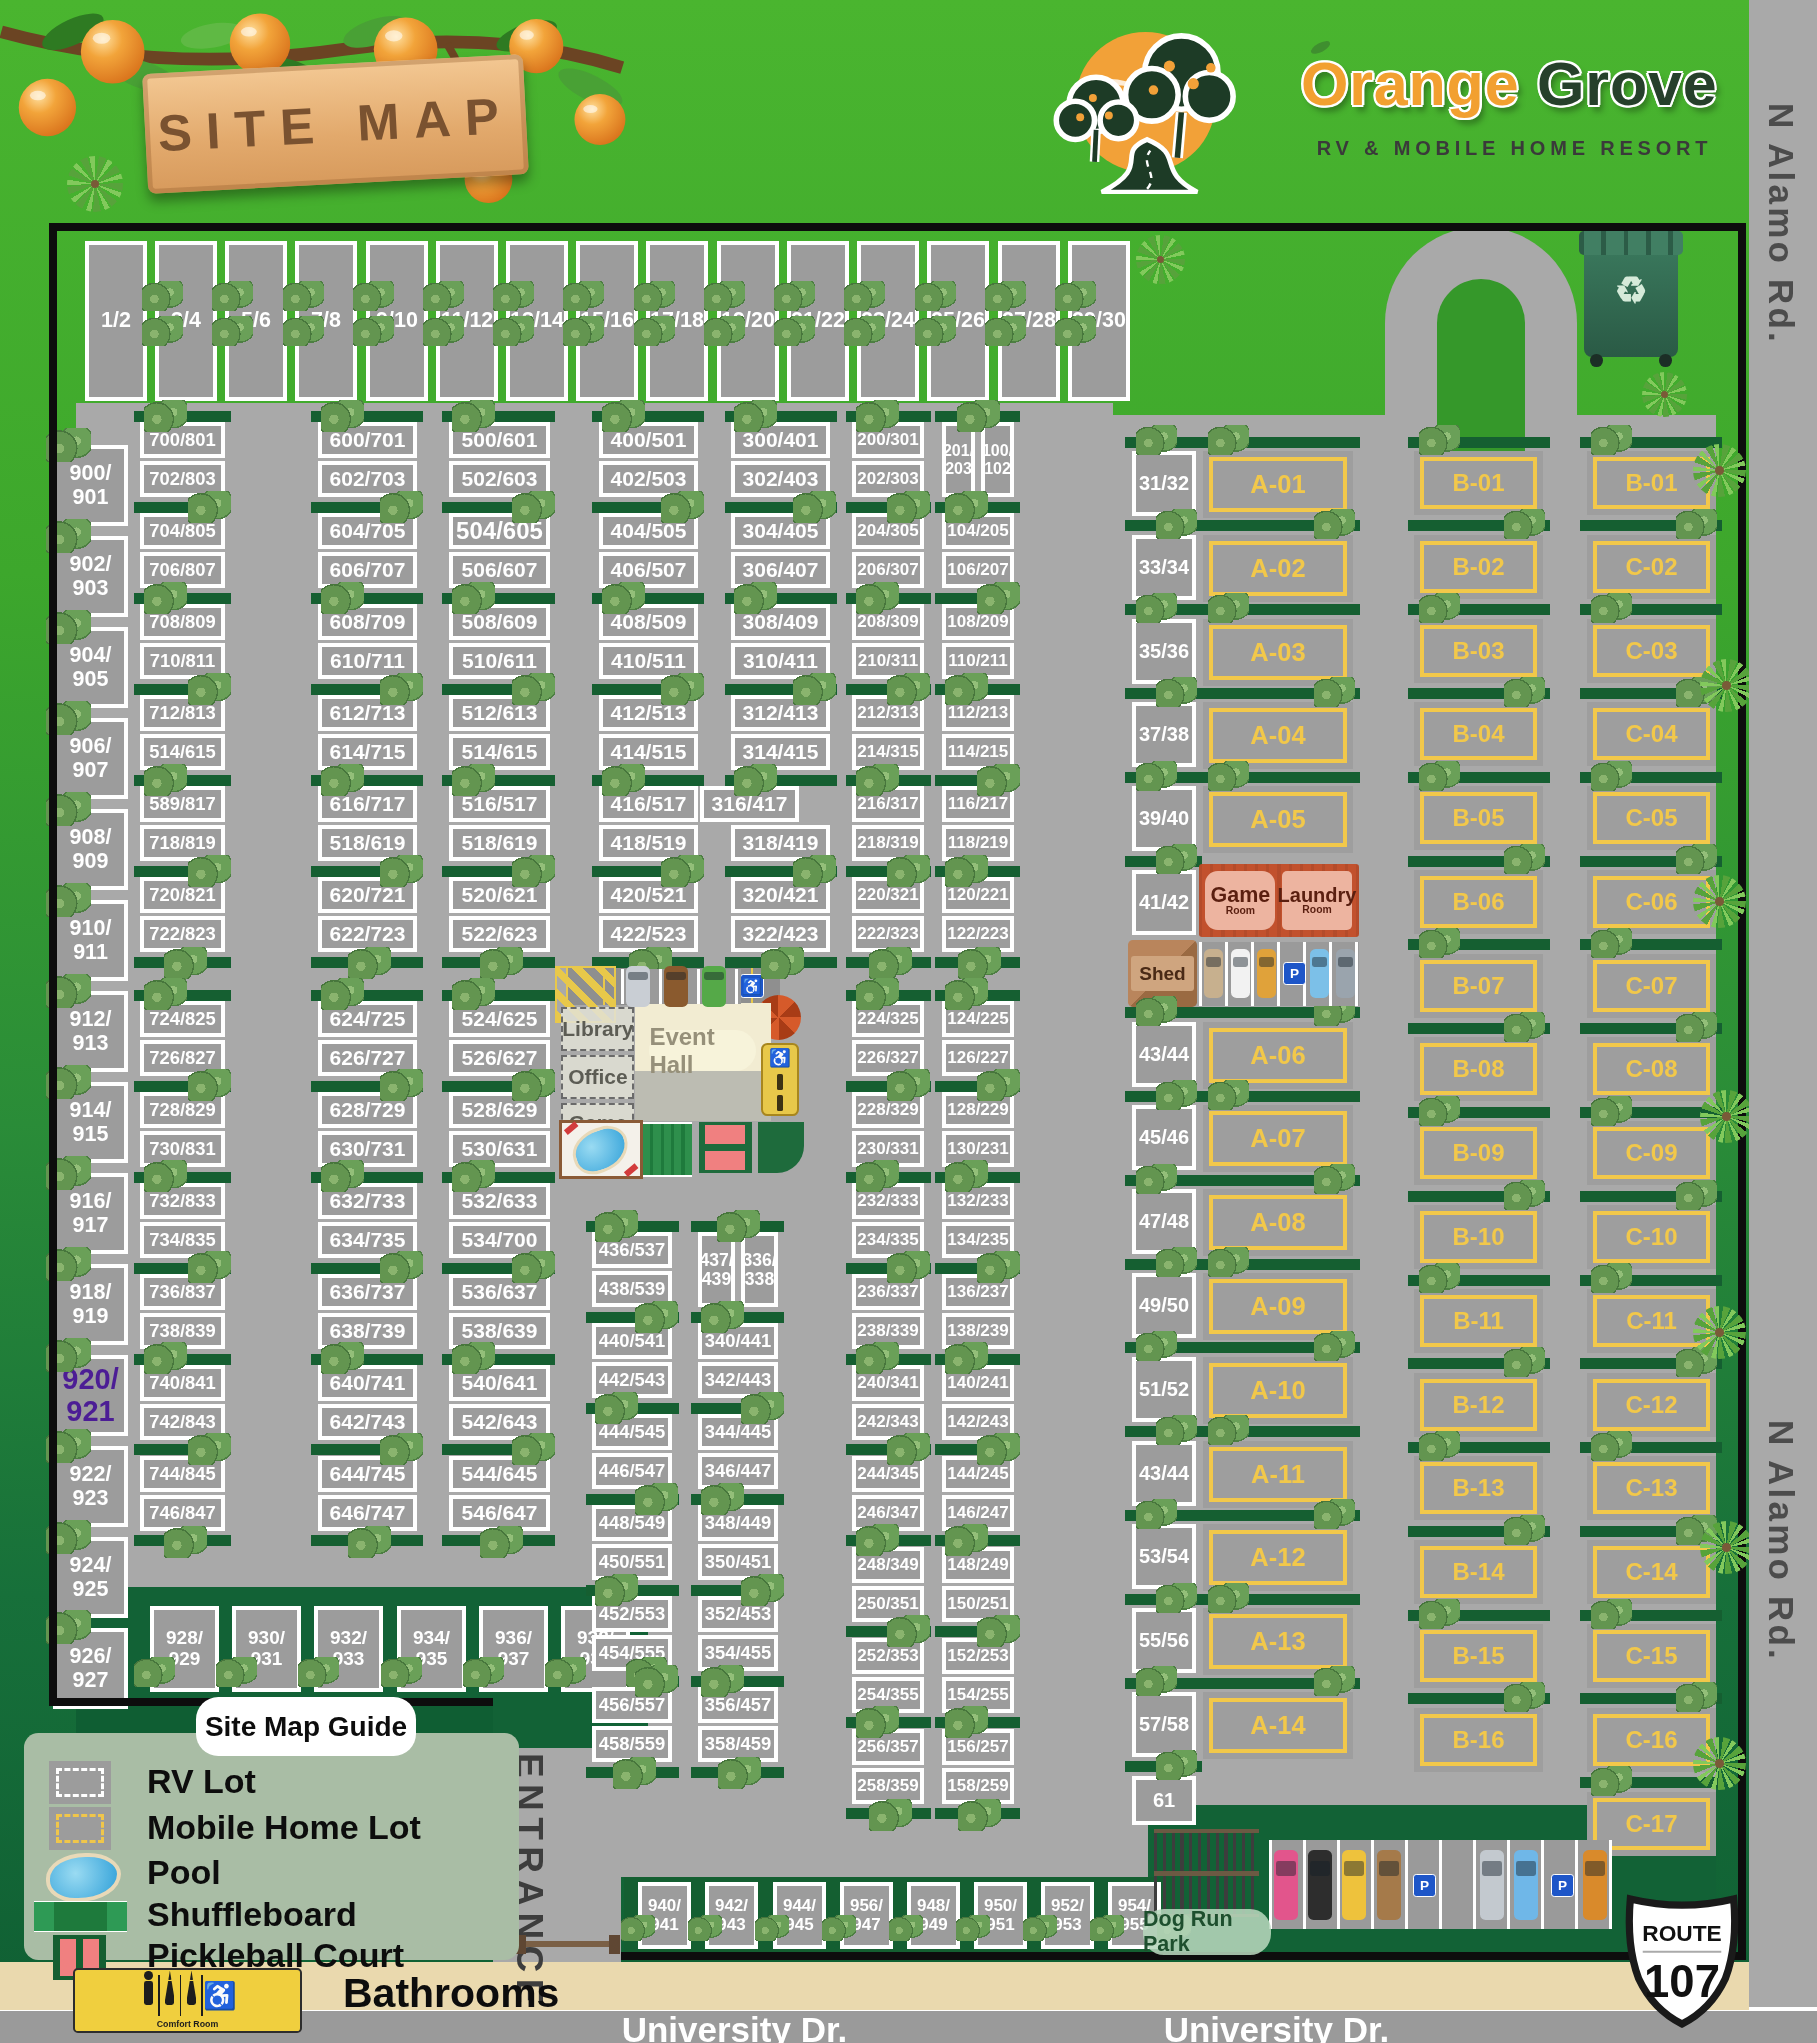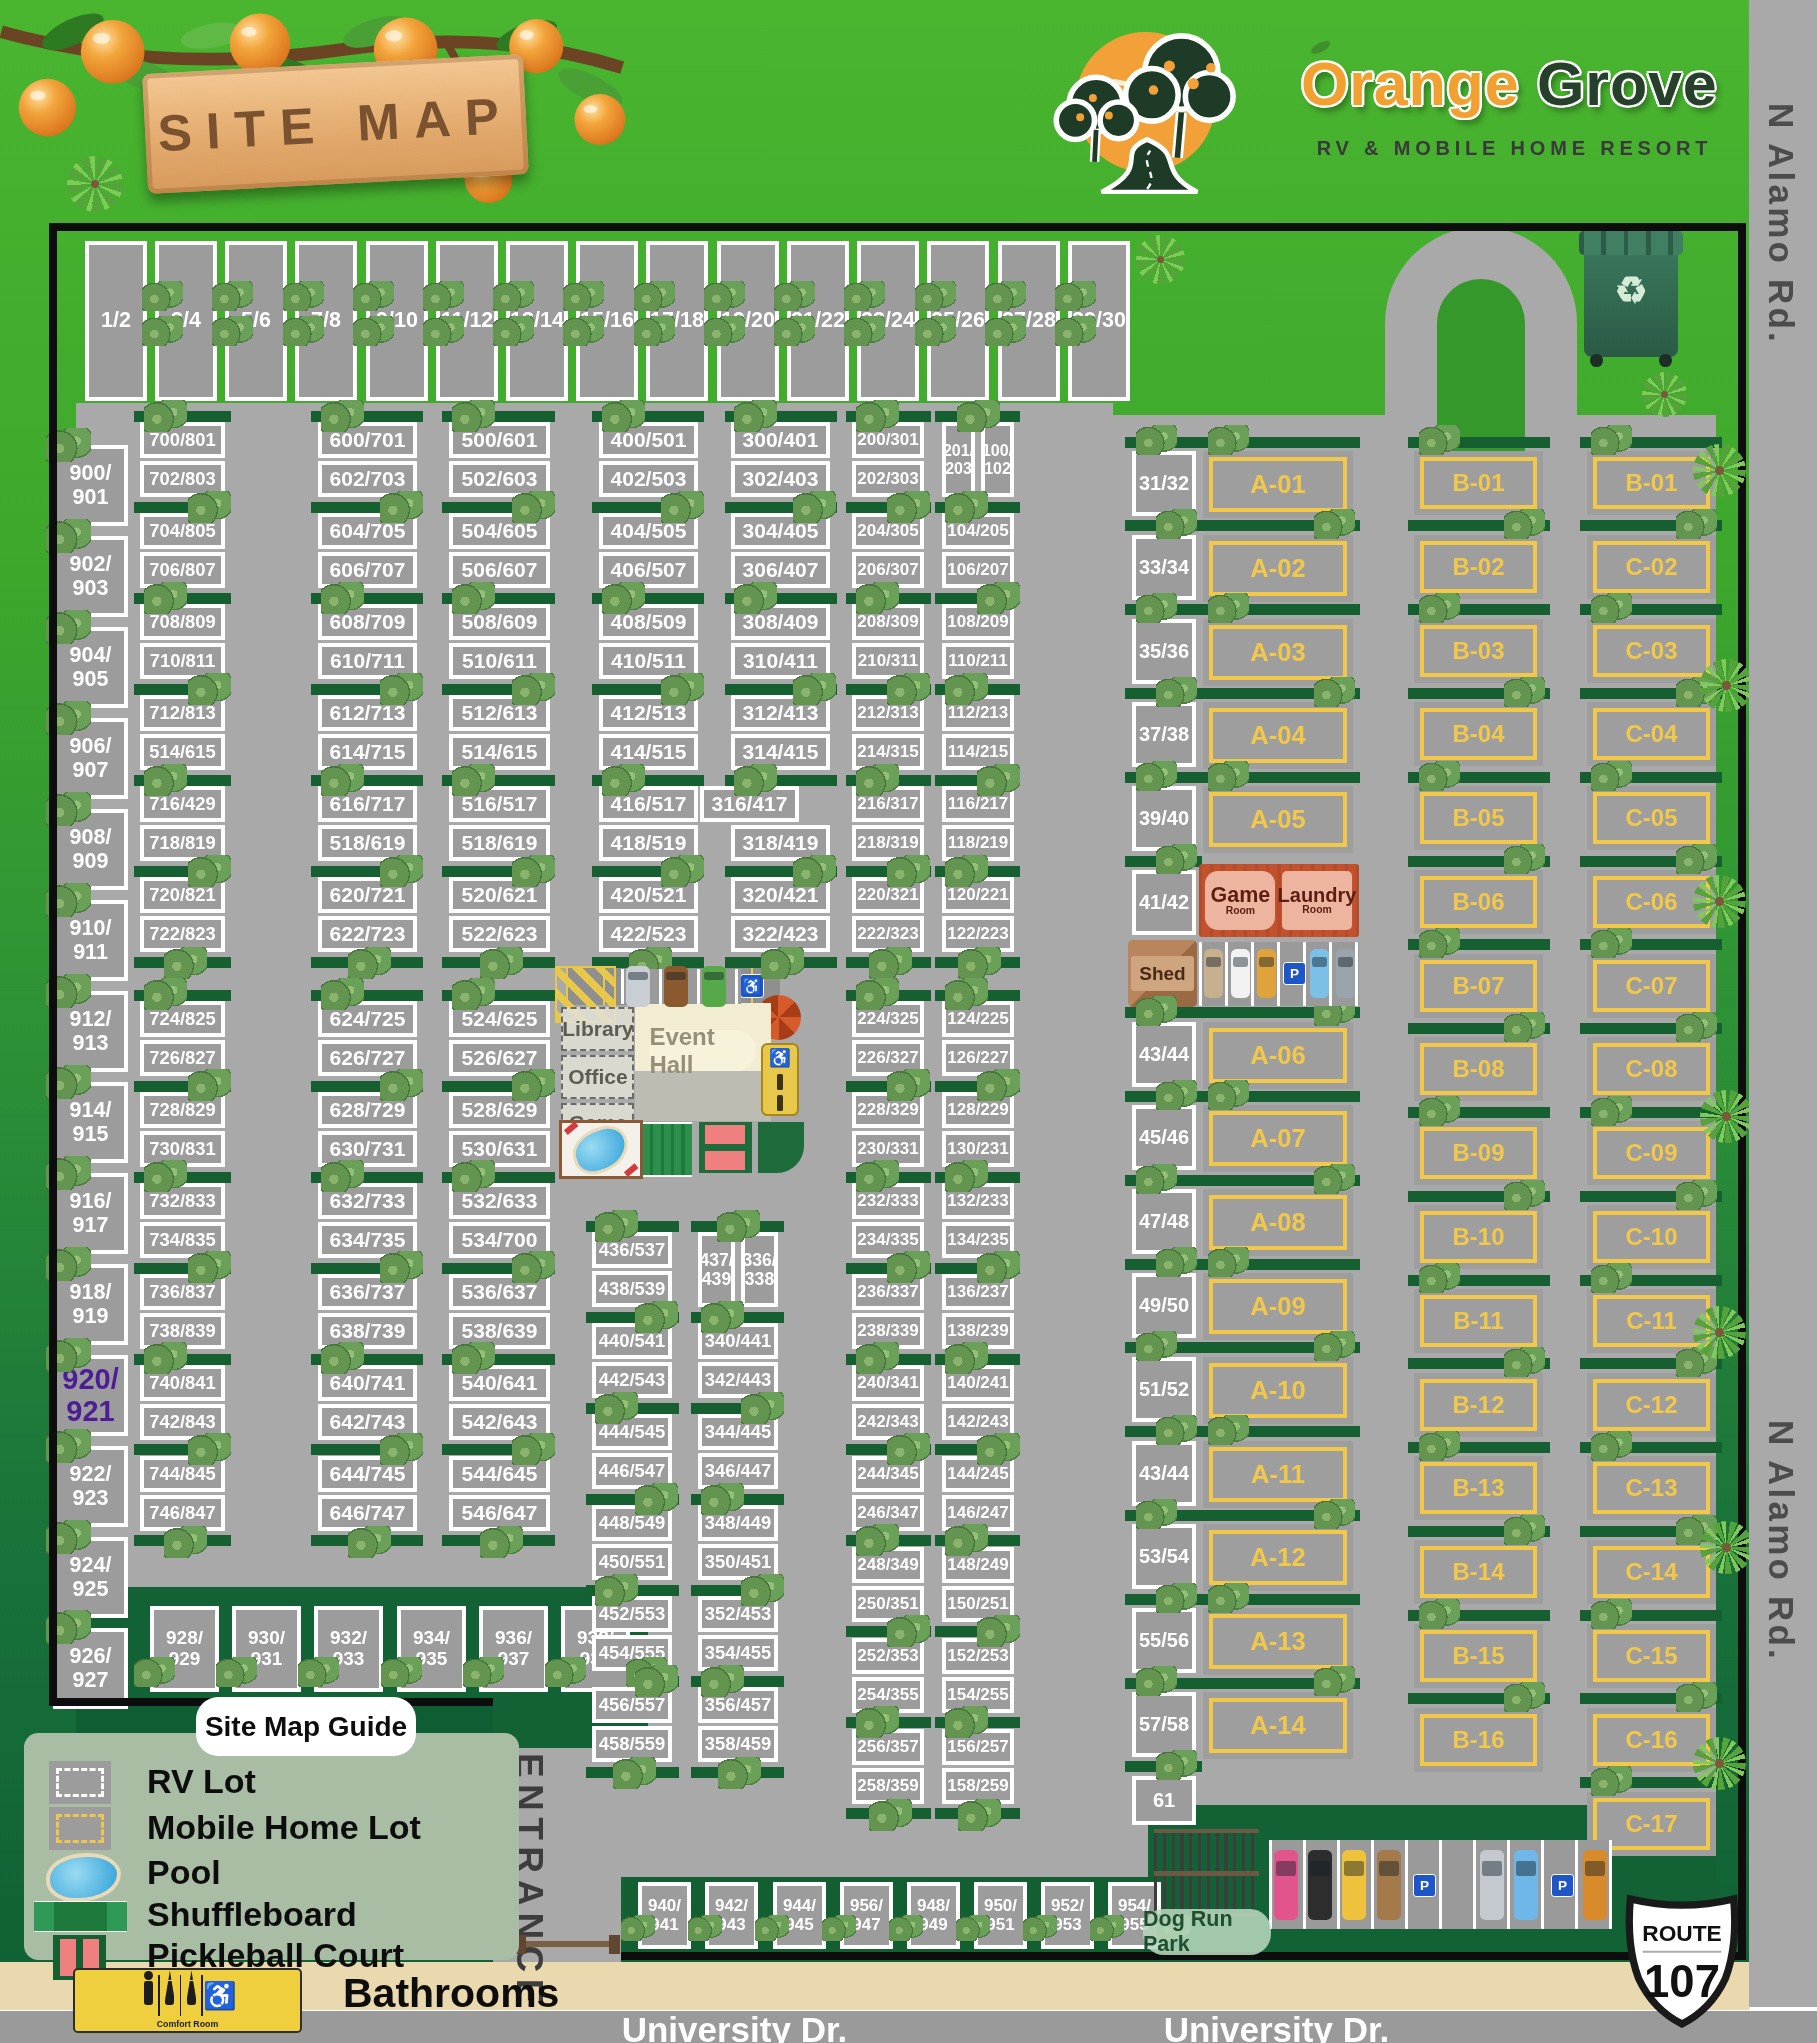--- a/index.html
+++ b/index.html
@@ -460,21 +460,21 @@
     <div style="position: absolute; left: 134px; top: 593px; width: 97px; height: 11.2px; background: rgb(21, 95, 49); z-index: 3;"></div>
     <div class="bush" style="position: absolute; left: 144px; top: 582px; width: 43px; height: 32px; z-index: 5;"></div>
     <div style="position: absolute; left: 140px; top: 604px; width: 85px; height: 36px; background: rgb(156, 156, 156); border: 4px solid rgb(255, 255, 255); z-index: 4; display: flex; flex-direction: column; align-items: center; justify-content: center; color: rgb(255, 255, 255); text-align: center; line-height: 1.08; font-size: 18.4px; box-sizing: border-box;">708/809</div>
     <div style="position: absolute; left: 140px; top: 643px; width: 85px; height: 36px; background: rgb(156, 156, 156); border: 4px solid rgb(255, 255, 255); z-index: 4; display: flex; flex-direction: column; align-items: center; justify-content: center; color: rgb(255, 255, 255); text-align: center; line-height: 1.08; font-size: 18.4px; box-sizing: border-box;">710/811</div>
     <div style="position: absolute; left: 134px; top: 684px; width: 97px; height: 11.2px; background: rgb(21, 95, 49); z-index: 3;"></div>
     <div class="bush" style="position: absolute; left: 188px; top: 673px; width: 43px; height: 32px; z-index: 5;"></div>
     <div style="position: absolute; left: 140px; top: 695px; width: 85px; height: 36px; background: rgb(156, 156, 156); border: 4px solid rgb(255, 255, 255); z-index: 4; display: flex; flex-direction: column; align-items: center; justify-content: center; color: rgb(255, 255, 255); text-align: center; line-height: 1.08; font-size: 18.4px; box-sizing: border-box;">712/813</div>
     <div style="position: absolute; left: 140px; top: 734px; width: 85px; height: 36px; background: rgb(156, 156, 156); border: 4px solid rgb(255, 255, 255); z-index: 4; display: flex; flex-direction: column; align-items: center; justify-content: center; color: rgb(255, 255, 255); text-align: center; line-height: 1.08; font-size: 18.4px; box-sizing: border-box;">514/615</div>
     <div style="position: absolute; left: 134px; top: 775px; width: 97px; height: 11.2px; background: rgb(21, 95, 49); z-index: 3;"></div>
     <div class="bush" style="position: absolute; left: 144px; top: 764px; width: 43px; height: 32px; z-index: 5;"></div>
-    <div style="position: absolute; left: 140px; top: 786px; width: 85px; height: 36px; background: rgb(156, 156, 156); border: 4px solid rgb(255, 255, 255); z-index: 4; display: flex; flex-direction: column; align-items: center; justify-content: center; color: rgb(255, 255, 255); text-align: center; line-height: 1.08; font-size: 18.4px; box-sizing: border-box;">716/429</div>
+    <div style="position: absolute; left: 140px; top: 786px; width: 85px; height: 36px; background: rgb(156, 156, 156); border: 4px solid rgb(255, 255, 255); z-index: 4; display: flex; flex-direction: column; align-items: center; justify-content: center; color: rgb(255, 255, 255); text-align: center; line-height: 1.08; font-size: 18.4px; box-sizing: border-box;">589/817</div>
     <div style="position: absolute; left: 140px; top: 825px; width: 85px; height: 36px; background: rgb(156, 156, 156); border: 4px solid rgb(255, 255, 255); z-index: 4; display: flex; flex-direction: column; align-items: center; justify-content: center; color: rgb(255, 255, 255); text-align: center; line-height: 1.08; font-size: 18.4px; box-sizing: border-box;">718/819</div>
     <div style="position: absolute; left: 134px; top: 866px; width: 97px; height: 11.2px; background: rgb(21, 95, 49); z-index: 3;"></div>
     <div class="bush" style="position: absolute; left: 188px; top: 855px; width: 43px; height: 32px; z-index: 5;"></div>
     <div style="position: absolute; left: 140px; top: 877px; width: 85px; height: 36px; background: rgb(156, 156, 156); border: 4px solid rgb(255, 255, 255); z-index: 4; display: flex; flex-direction: column; align-items: center; justify-content: center; color: rgb(255, 255, 255); text-align: center; line-height: 1.08; font-size: 18.4px; box-sizing: border-box;">720/821</div>
     <div style="position: absolute; left: 140px; top: 916px; width: 85px; height: 36px; background: rgb(156, 156, 156); border: 4px solid rgb(255, 255, 255); z-index: 4; display: flex; flex-direction: column; align-items: center; justify-content: center; color: rgb(255, 255, 255); text-align: center; line-height: 1.08; font-size: 18.4px; box-sizing: border-box;">722/823</div>
     <div style="position: absolute; left: 134px; top: 957px; width: 97px; height: 11.2px; background: rgb(21, 95, 49); z-index: 3;"></div>
     <div class="bush" style="position: absolute; left: 164px; top: 947px; width: 43px; height: 32px; z-index: 5;"></div>
     <div style="position: absolute; left: 134px; top: 990px; width: 97px; height: 11.2px; background: rgb(21, 95, 49); z-index: 3;"></div>
     <div class="bush" style="position: absolute; left: 144px; top: 978px; width: 43px; height: 32px; z-index: 5;"></div>
     <div style="position: absolute; left: 140px; top: 1001px; width: 85px; height: 36px; background: rgb(156, 156, 156); border: 4px solid rgb(255, 255, 255); z-index: 4; display: flex; flex-direction: column; align-items: center; justify-content: center; color: rgb(255, 255, 255); text-align: center; line-height: 1.08; font-size: 18.4px; box-sizing: border-box;">724/825</div>
@@ -552,21 +552,21 @@
     <div style="position: absolute; left: 318px; top: 1456px; width: 99px; height: 36px; background: rgb(156, 156, 156); border: 4px solid rgb(255, 255, 255); z-index: 4; display: flex; flex-direction: column; align-items: center; justify-content: center; color: rgb(255, 255, 255); text-align: center; line-height: 1.08; font-size: 21px; box-sizing: border-box;">644/745</div>
     <div style="position: absolute; left: 318px; top: 1495px; width: 99px; height: 36px; background: rgb(156, 156, 156); border: 4px solid rgb(255, 255, 255); z-index: 4; display: flex; flex-direction: column; align-items: center; justify-content: center; color: rgb(255, 255, 255); text-align: center; line-height: 1.08; font-size: 21px; box-sizing: border-box;">646/747</div>
     <div style="position: absolute; left: 311px; top: 1535px; width: 112px; height: 11.2px; background: rgb(21, 95, 49); z-index: 3;"></div>
     <div class="bush" style="position: absolute; left: 348px; top: 1526px; width: 43px; height: 32px; z-index: 5;"></div>
     <div style="position: absolute; left: 442px; top: 411px; width: 113px; height: 11.2px; background: rgb(21, 95, 49); z-index: 3;"></div>
     <div class="bush" style="position: absolute; left: 452px; top: 400px; width: 43px; height: 32px; z-index: 5;"></div>
     <div style="position: absolute; left: 449px; top: 422px; width: 101px; height: 36px; background: rgb(156, 156, 156); border: 4px solid rgb(255, 255, 255); z-index: 4; display: flex; flex-direction: column; align-items: center; justify-content: center; color: rgb(255, 255, 255); text-align: center; line-height: 1.08; font-size: 21px; box-sizing: border-box;">500/601</div>
     <div style="position: absolute; left: 449px; top: 461px; width: 101px; height: 36px; background: rgb(156, 156, 156); border: 4px solid rgb(255, 255, 255); z-index: 4; display: flex; flex-direction: column; align-items: center; justify-content: center; color: rgb(255, 255, 255); text-align: center; line-height: 1.08; font-size: 21px; box-sizing: border-box;">502/603</div>
     <div style="position: absolute; left: 442px; top: 502px; width: 113px; height: 11.2px; background: rgb(21, 95, 49); z-index: 3;"></div>
     <div class="bush" style="position: absolute; left: 512px; top: 491px; width: 43px; height: 32px; z-index: 5;"></div>
-    <div style="position: absolute; left: 449px; top: 513px; width: 101px; height: 36px; background: rgb(156, 156, 156); border: 4px solid rgb(255, 255, 255); z-index: 4; display: flex; flex-direction: column; align-items: center; justify-content: center; color: rgb(255, 255, 255); text-align: center; line-height: 1.08; font-size: 21px; box-sizing: border-box;">504/605</div>
+    <div style="position: absolute; left: 449px; top: 513px; width: 101px; height: 36px; background: rgb(156, 156, 156); border: 4px solid rgb(255, 255, 255); z-index: 4; display: flex; flex-direction: column; align-items: center; justify-content: center; color: rgb(255, 255, 255); text-align: center; line-height: 1.08; font-size: 24px; box-sizing: border-box;">504/605</div>
     <div style="position: absolute; left: 449px; top: 552px; width: 101px; height: 36px; background: rgb(156, 156, 156); border: 4px solid rgb(255, 255, 255); z-index: 4; display: flex; flex-direction: column; align-items: center; justify-content: center; color: rgb(255, 255, 255); text-align: center; line-height: 1.08; font-size: 21px; box-sizing: border-box;">506/607</div>
     <div style="position: absolute; left: 442px; top: 593px; width: 113px; height: 11.2px; background: rgb(21, 95, 49); z-index: 3;"></div>
     <div class="bush" style="position: absolute; left: 452px; top: 582px; width: 43px; height: 32px; z-index: 5;"></div>
     <div style="position: absolute; left: 449px; top: 604px; width: 101px; height: 36px; background: rgb(156, 156, 156); border: 4px solid rgb(255, 255, 255); z-index: 4; display: flex; flex-direction: column; align-items: center; justify-content: center; color: rgb(255, 255, 255); text-align: center; line-height: 1.08; font-size: 21px; box-sizing: border-box;">508/609</div>
     <div style="position: absolute; left: 449px; top: 643px; width: 101px; height: 36px; background: rgb(156, 156, 156); border: 4px solid rgb(255, 255, 255); z-index: 4; display: flex; flex-direction: column; align-items: center; justify-content: center; color: rgb(255, 255, 255); text-align: center; line-height: 1.08; font-size: 21px; box-sizing: border-box;">510/611</div>
     <div style="position: absolute; left: 442px; top: 684px; width: 113px; height: 11.2px; background: rgb(21, 95, 49); z-index: 3;"></div>
     <div class="bush" style="position: absolute; left: 512px; top: 673px; width: 43px; height: 32px; z-index: 5;"></div>
     <div style="position: absolute; left: 449px; top: 695px; width: 101px; height: 36px; background: rgb(156, 156, 156); border: 4px solid rgb(255, 255, 255); z-index: 4; display: flex; flex-direction: column; align-items: center; justify-content: center; color: rgb(255, 255, 255); text-align: center; line-height: 1.08; font-size: 21px; box-sizing: border-box;">512/613</div>
     <div style="position: absolute; left: 449px; top: 734px; width: 101px; height: 36px; background: rgb(156, 156, 156); border: 4px solid rgb(255, 255, 255); z-index: 4; display: flex; flex-direction: column; align-items: center; justify-content: center; color: rgb(255, 255, 255); text-align: center; line-height: 1.08; font-size: 21px; box-sizing: border-box;">514/615</div>
     <div style="position: absolute; left: 442px; top: 775px; width: 113px; height: 11.2px; background: rgb(21, 95, 49); z-index: 3;"></div>

